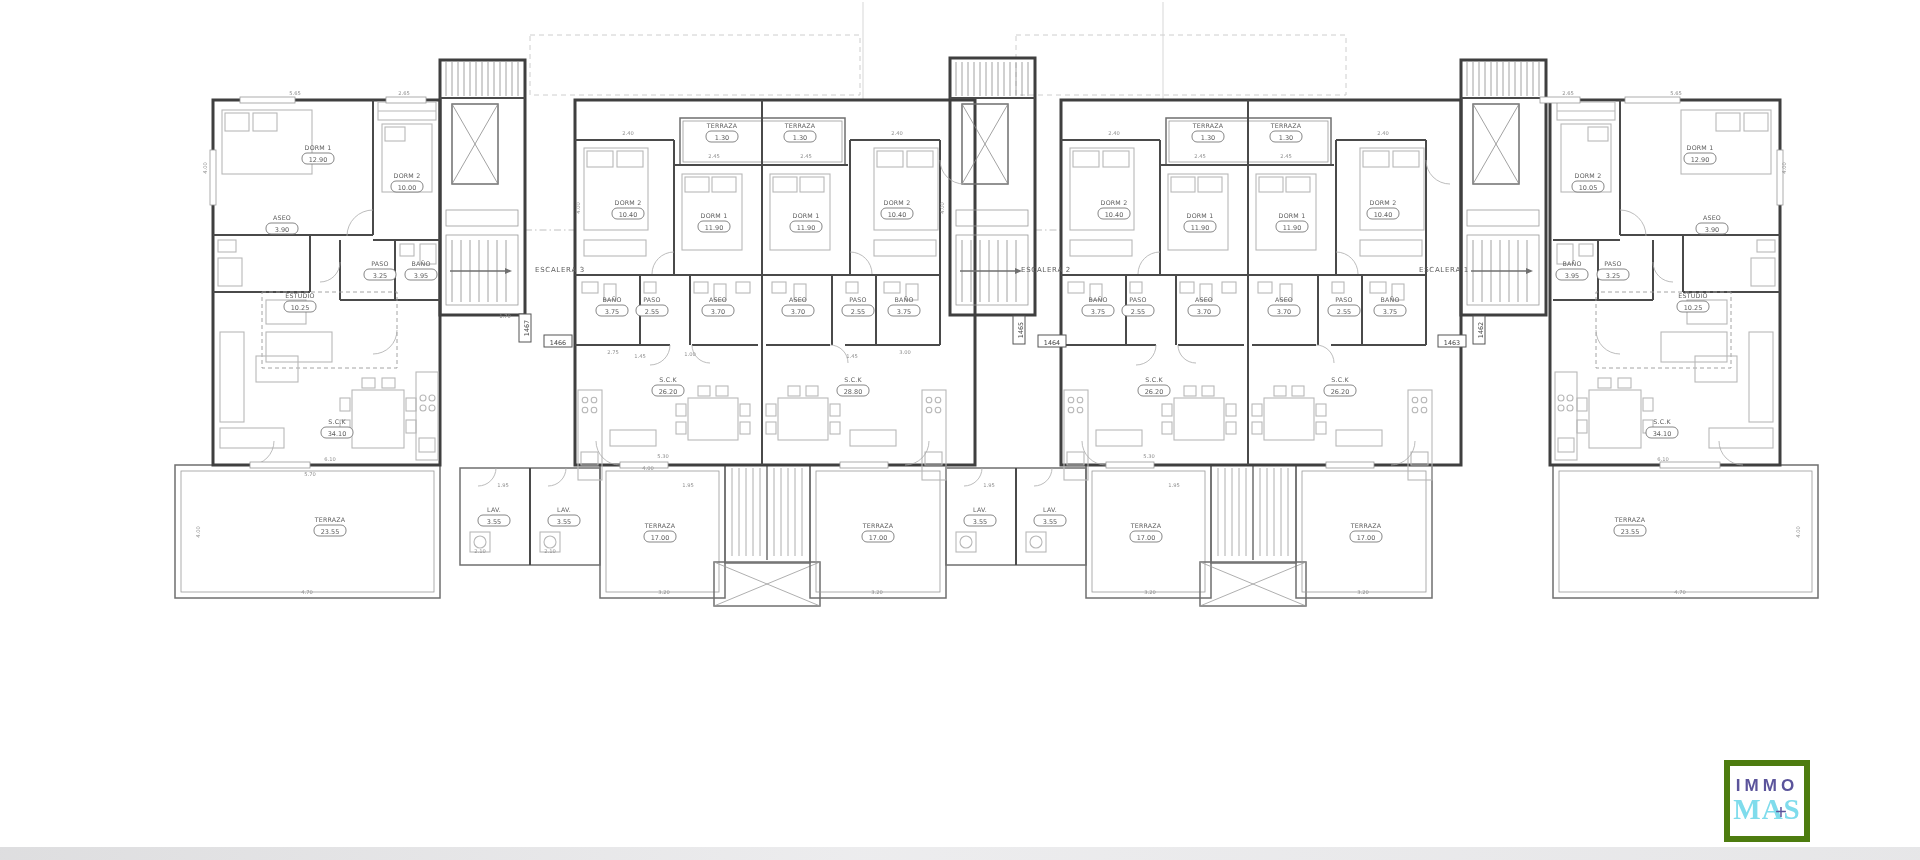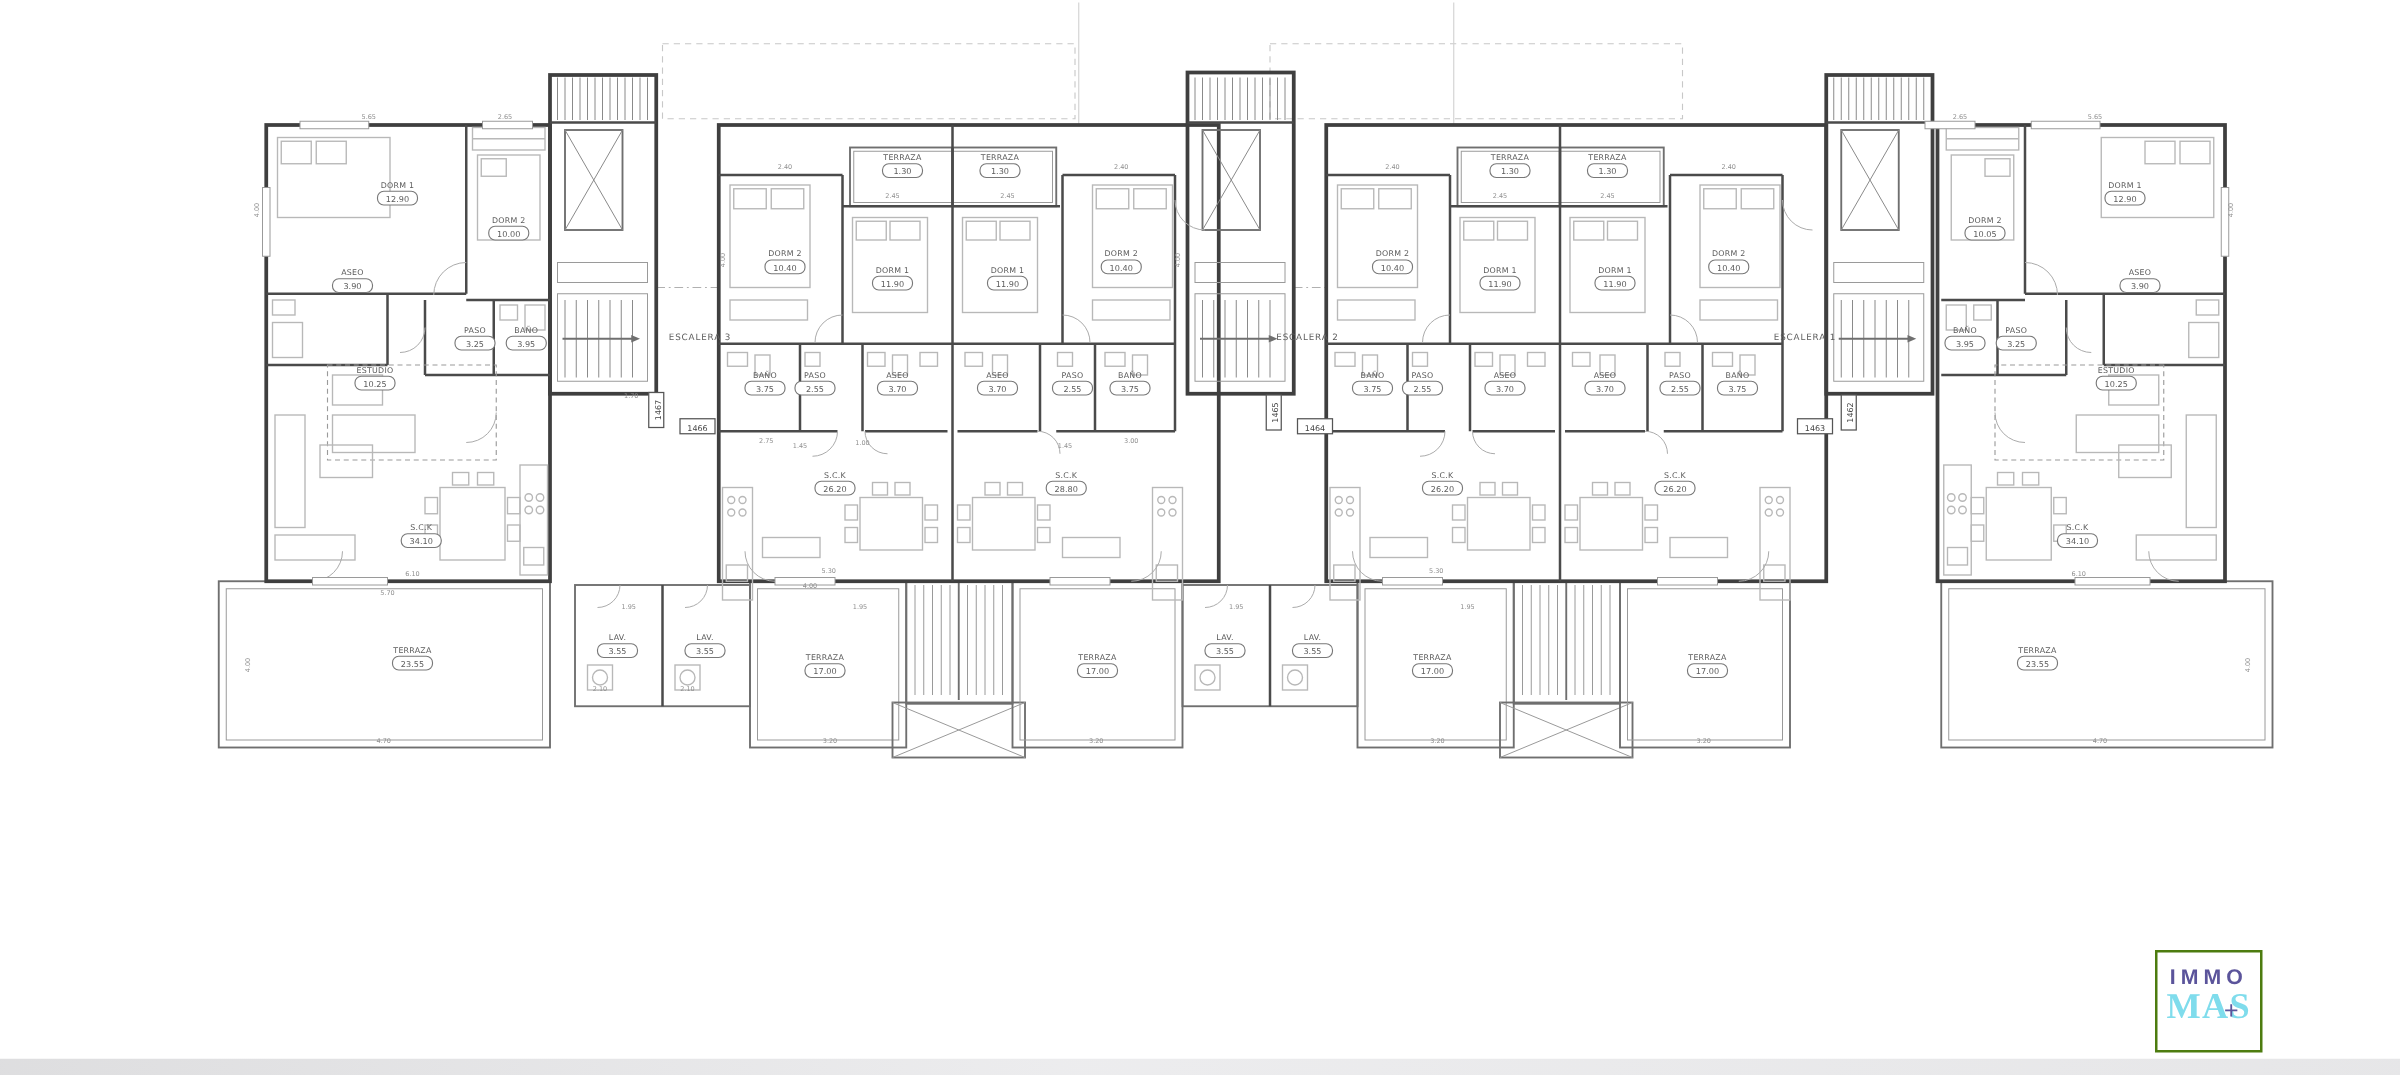--- a/index.html
+++ b/index.html
@@ -22,21 +22,21 @@
   text{fill:#5c5c5c}
   .rname{font-size:6.3px;text-anchor:middle;letter-spacing:.2px}
   .rarea{font-size:6.5px;text-anchor:middle}
   .rbox{fill:#ffffff;stroke:#787878;stroke-width:.9}
   .dim{font-size:5.2px;fill:#8f8f8f;text-anchor:middle}
   .esc{font-size:7px;letter-spacing:.7px;text-anchor:middle;fill:#5e5e5e}
   .tagt{font-size:6.4px;text-anchor:middle;fill:#454545}
   .tagbox{fill:#fff;stroke:#555;stroke-width:1}
   
   .logo{position:absolute;left:1724px;top:760px;width:86px;height:82px;
-    border:2px solid #4d7c0f;background:#fff;text-align:center;box-sizing:border-box}
+    border:6px solid #4d7c0f;background:#fff;text-align:center;box-sizing:border-box}
   .logo-immo{margin-top:10px;font-size:17px;font-weight:bold;letter-spacing:4px;color:#5b549b;
     font-family:"Liberation Sans",sans-serif;}
   .logo-mas{position:relative;margin-top:-2px;font-size:29px;font-weight:bold;letter-spacing:1px;
     color:#7fdcec;font-family:Liberation Serif, serif;line-height:30px;}
   .logo-plus{position:absolute;right:16px;bottom:-3px;font-size:21px;color:#5b549b;font-weight:bold;}
   .bottom-strip{position:absolute;left:0;bottom:0;width:100%;height:13px;
     background:linear-gradient(90deg,#d8d8da 0%,#e9e9eb 45%,#e2e2e4 100%);opacity:.85}
 </style>
 </head>
 <body>

